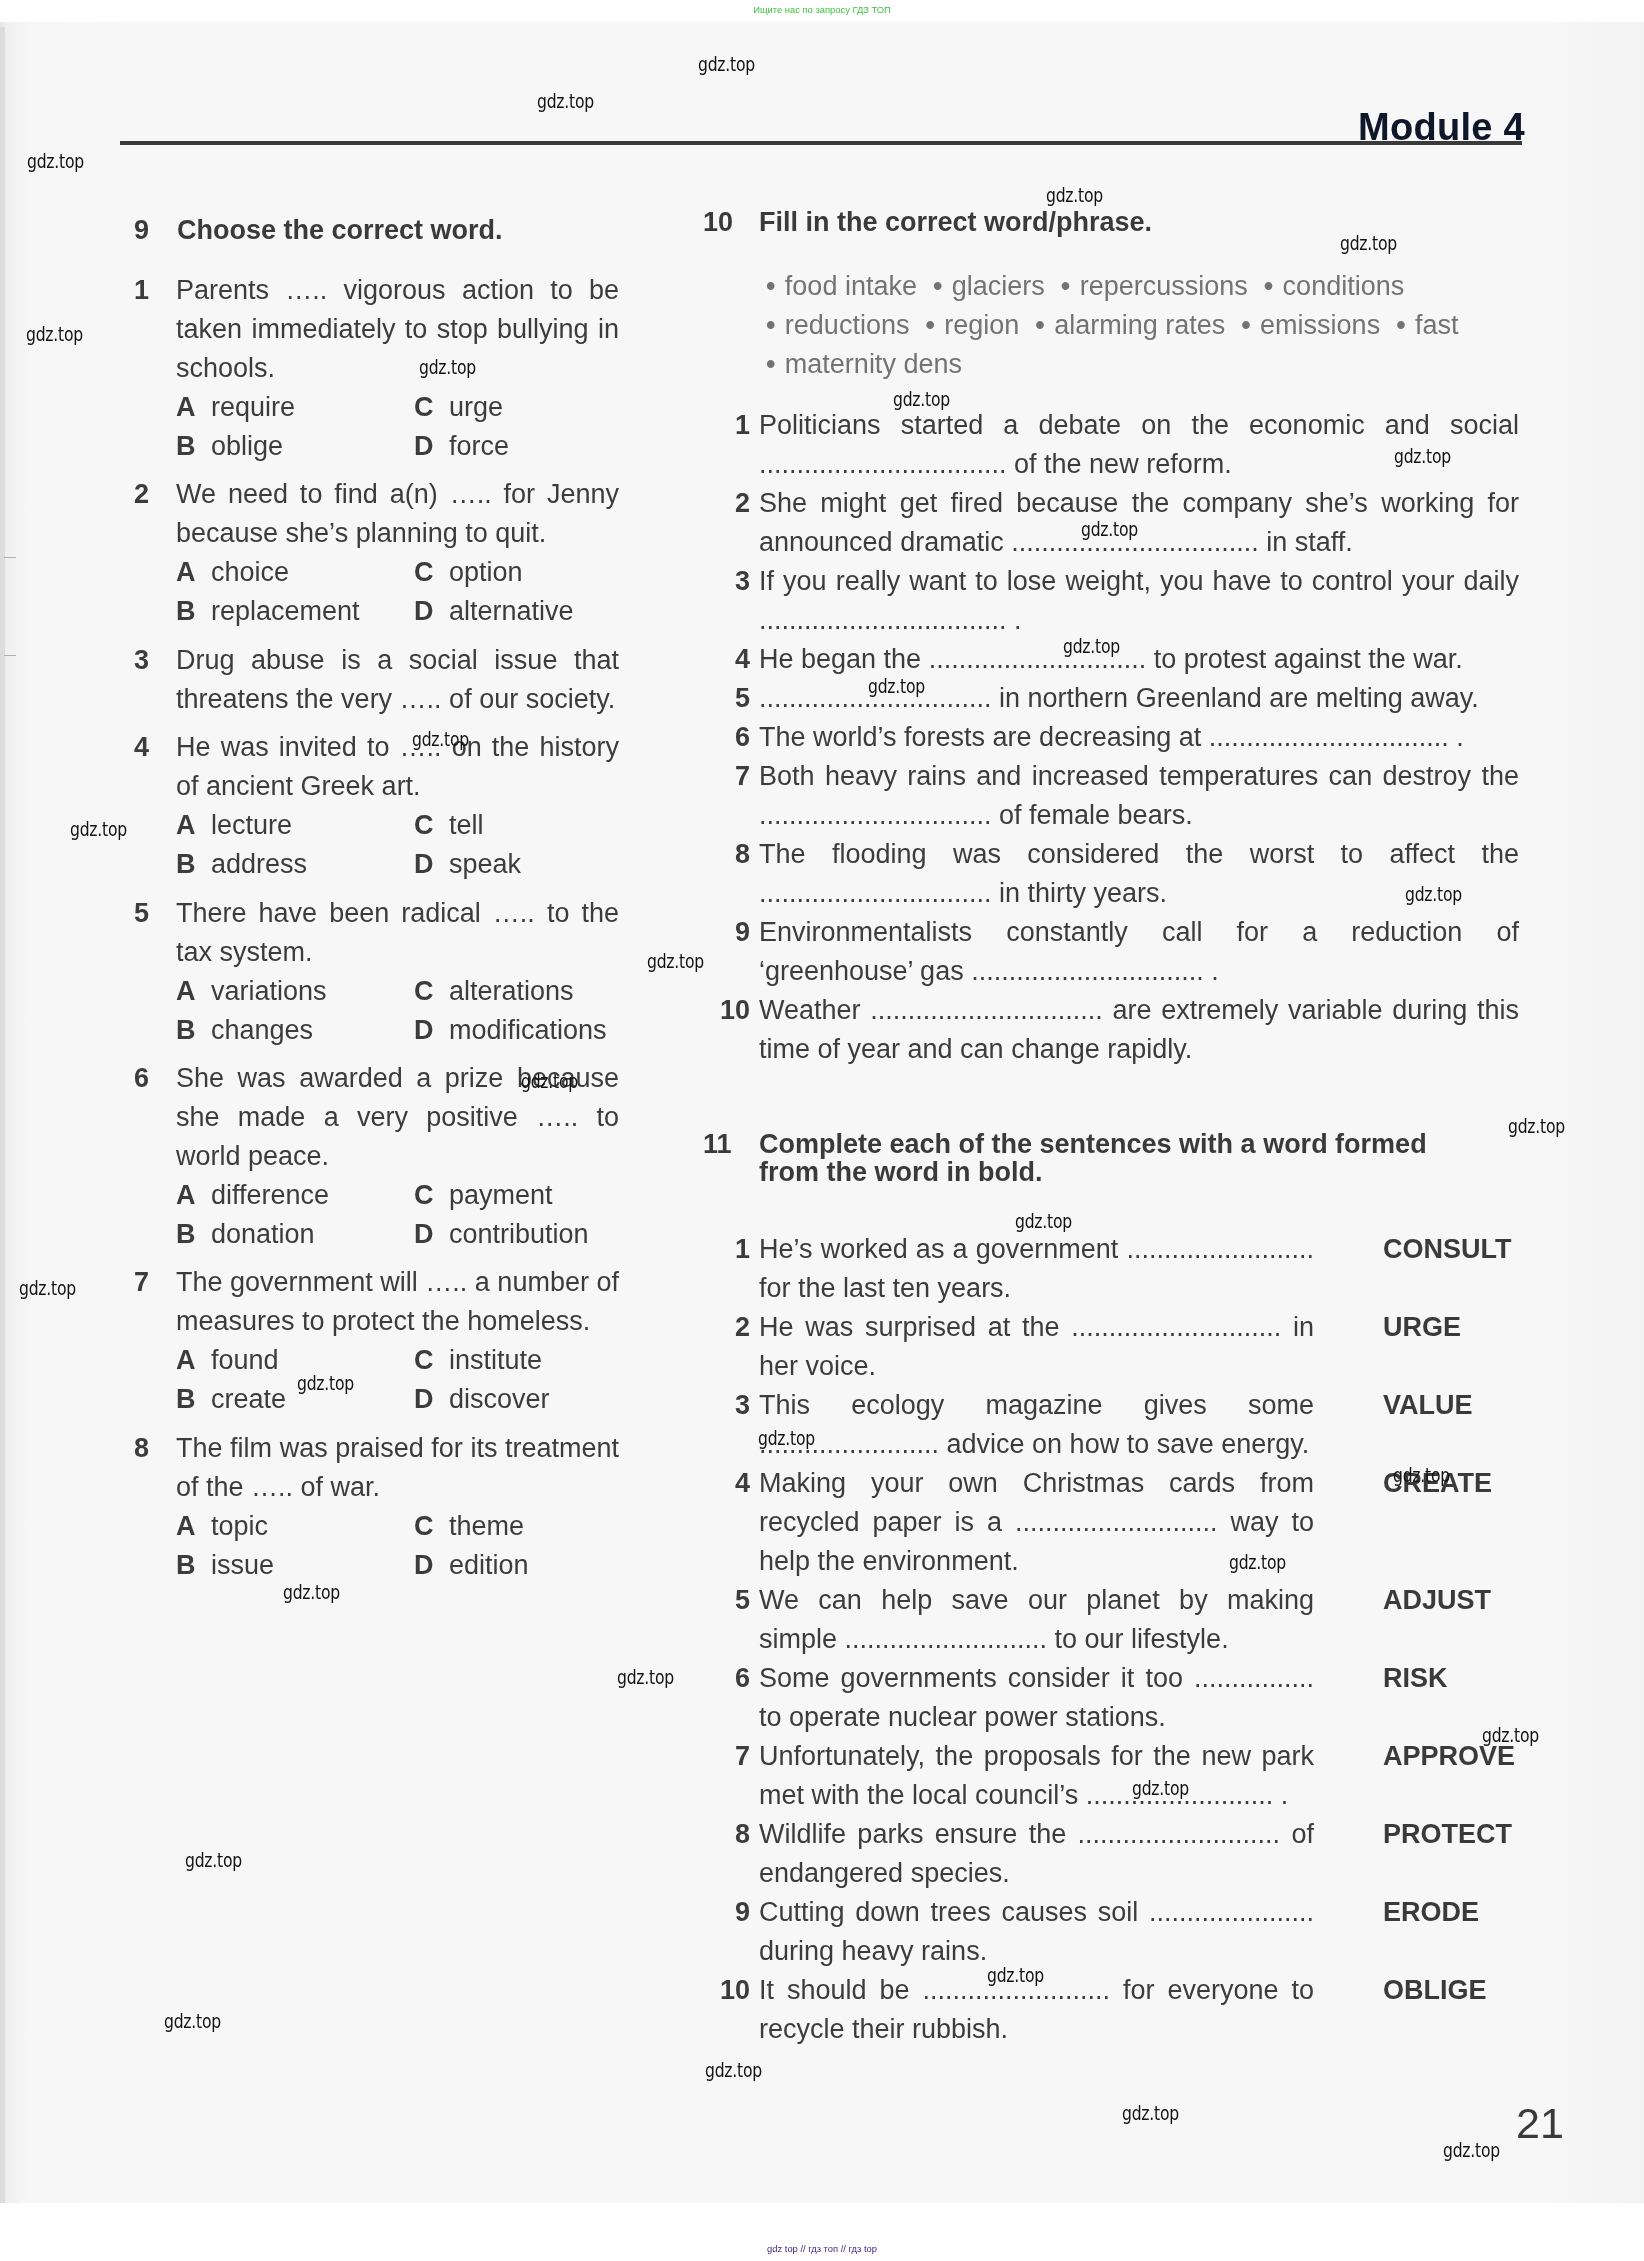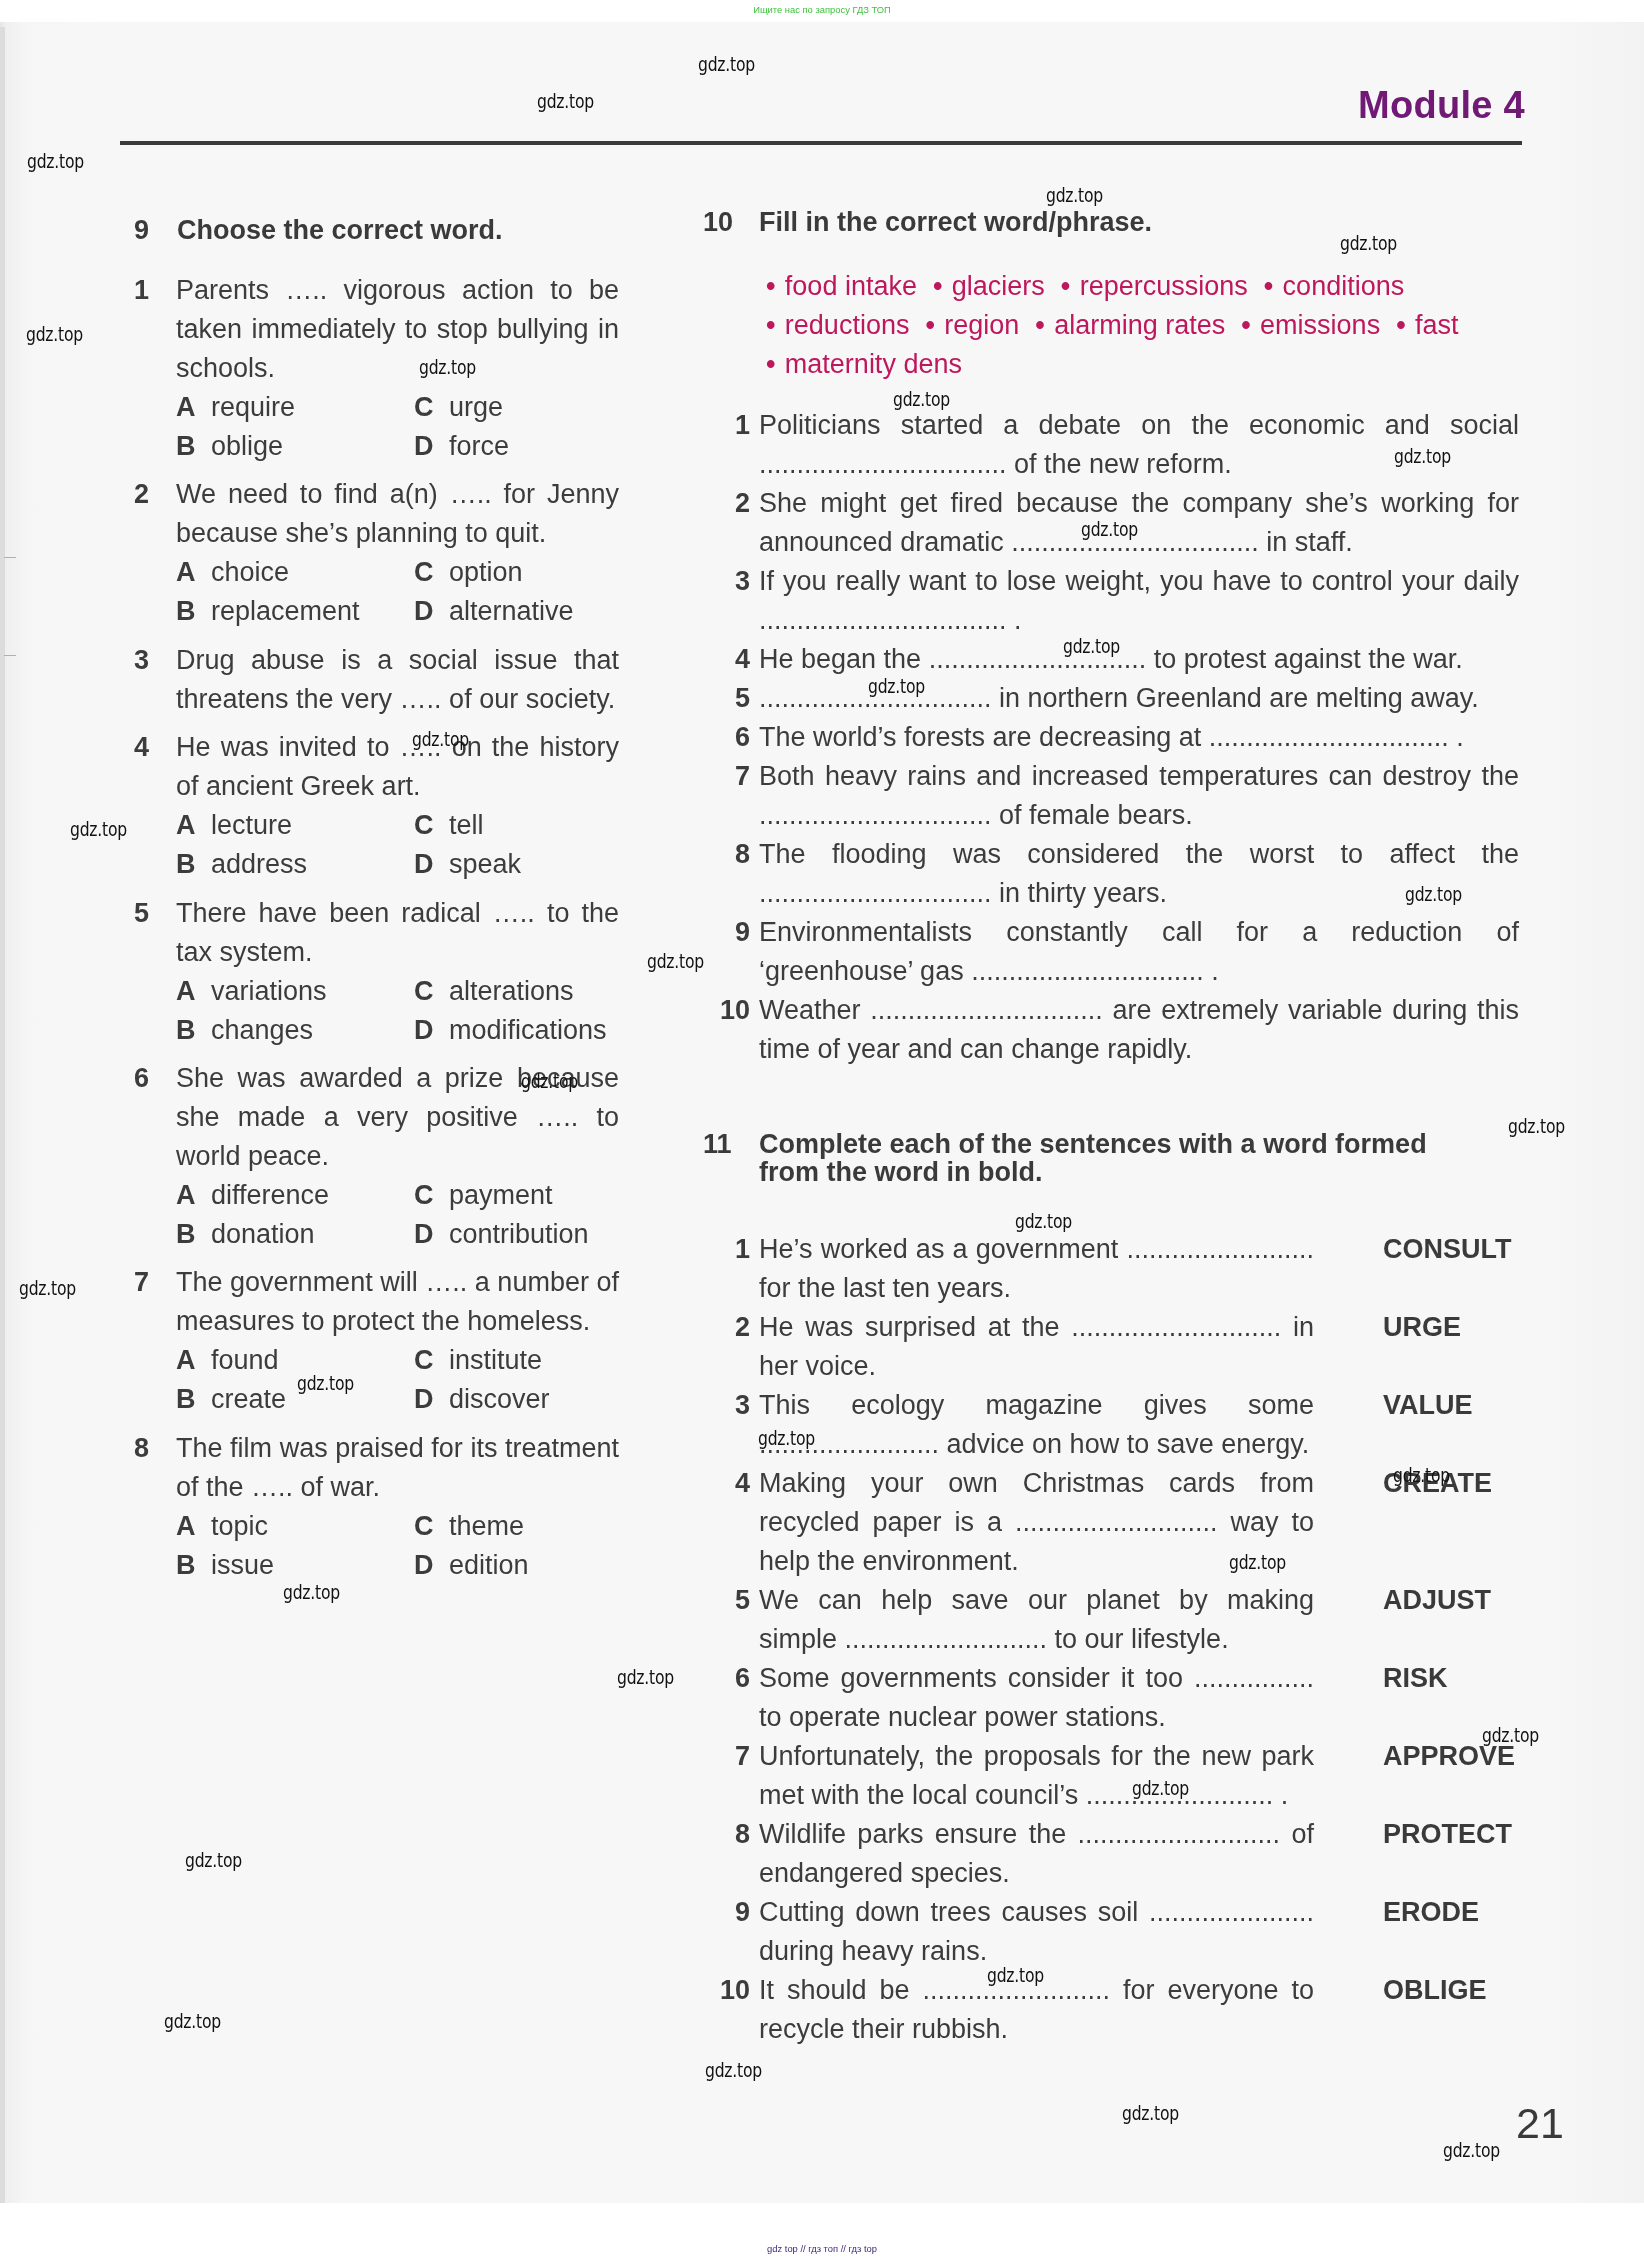--- a/index.html
+++ b/index.html
@@ -25,22 +25,22 @@
   }
   .bottom-footer {
     position:absolute; top:2203px; left:0; width:1644px; height:58px; background:#ffffff;
     text-align:center;
   }
   .bottom-footer span {
     display:inline-block; margin-top:40px; font-size:9.4px; color:#3b1f7a;
   }
 
   .module-title {
-    position:absolute; left:1350px; top:84px; width:175px; text-align:right;
-    font-size:38px; font-weight:bold; color:#701a75; letter-spacing:0.3px;
+    position:absolute; left:1350px; top:106px; width:175px; text-align:right;
+    font-size:38px; font-weight:bold; color:#0f172a; letter-spacing:0.3px;
   }
   .module-rule {
     position:absolute; left:120px; top:141px; width:1402px; height:4px;
     background:#3a3a3a;
   }
 
   .ex-header {
     position:absolute; font-size:27px; font-weight:bold; color:#3a3a3a; white-space:nowrap;
   }
   .ex-header .num { display:inline-block; width:43px; }
@@ -61,21 +61,21 @@
   .opt .letter { display:inline-block; width:27px; font-weight:bold; }
   .opt .word { margin-left:8px; }
 
   
   #ex9 { left:176px; top:271px; width:443px; }
   #ex9 .item { margin-bottom:9.4px; }
 
   
   .wordbox {
     position:absolute; left:766px; top:267px; width:759px;
-    font-size:27px; line-height:39px; color:#be185d;
+    font-size:27px; line-height:39px; color:#737373;
   }
   .wordbox .w { display:inline-block; white-space:nowrap; margin-right:16px; }
   .wordbox .w::before { content:"\2022"; margin-right:9.4px; font-weight:bold; }
 
   #ex10 { left:759px; top:406px; width:760px; }
   #ex10 .item .n { left:-56px; width:47px; text-align:right; }
 
   #ex11 { left:759px; top:1230px; width:760px; }
   #ex11 .item { display:grid; grid-template-columns:555px 1fr; }
   #ex11 .item .n { left:-56px; width:47px; text-align:right; }

